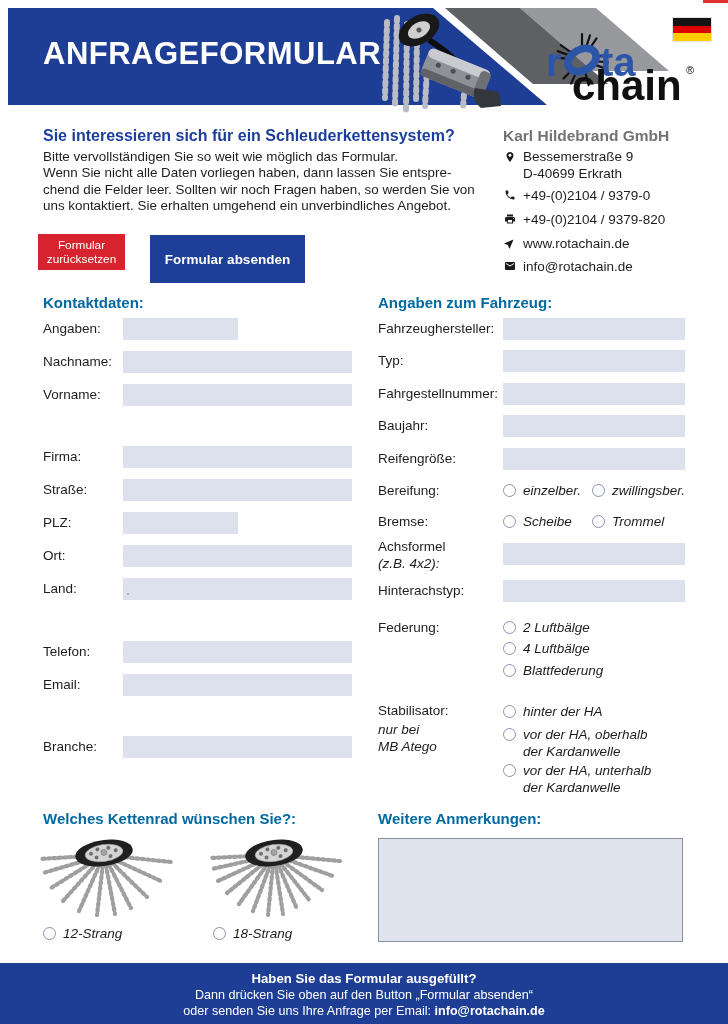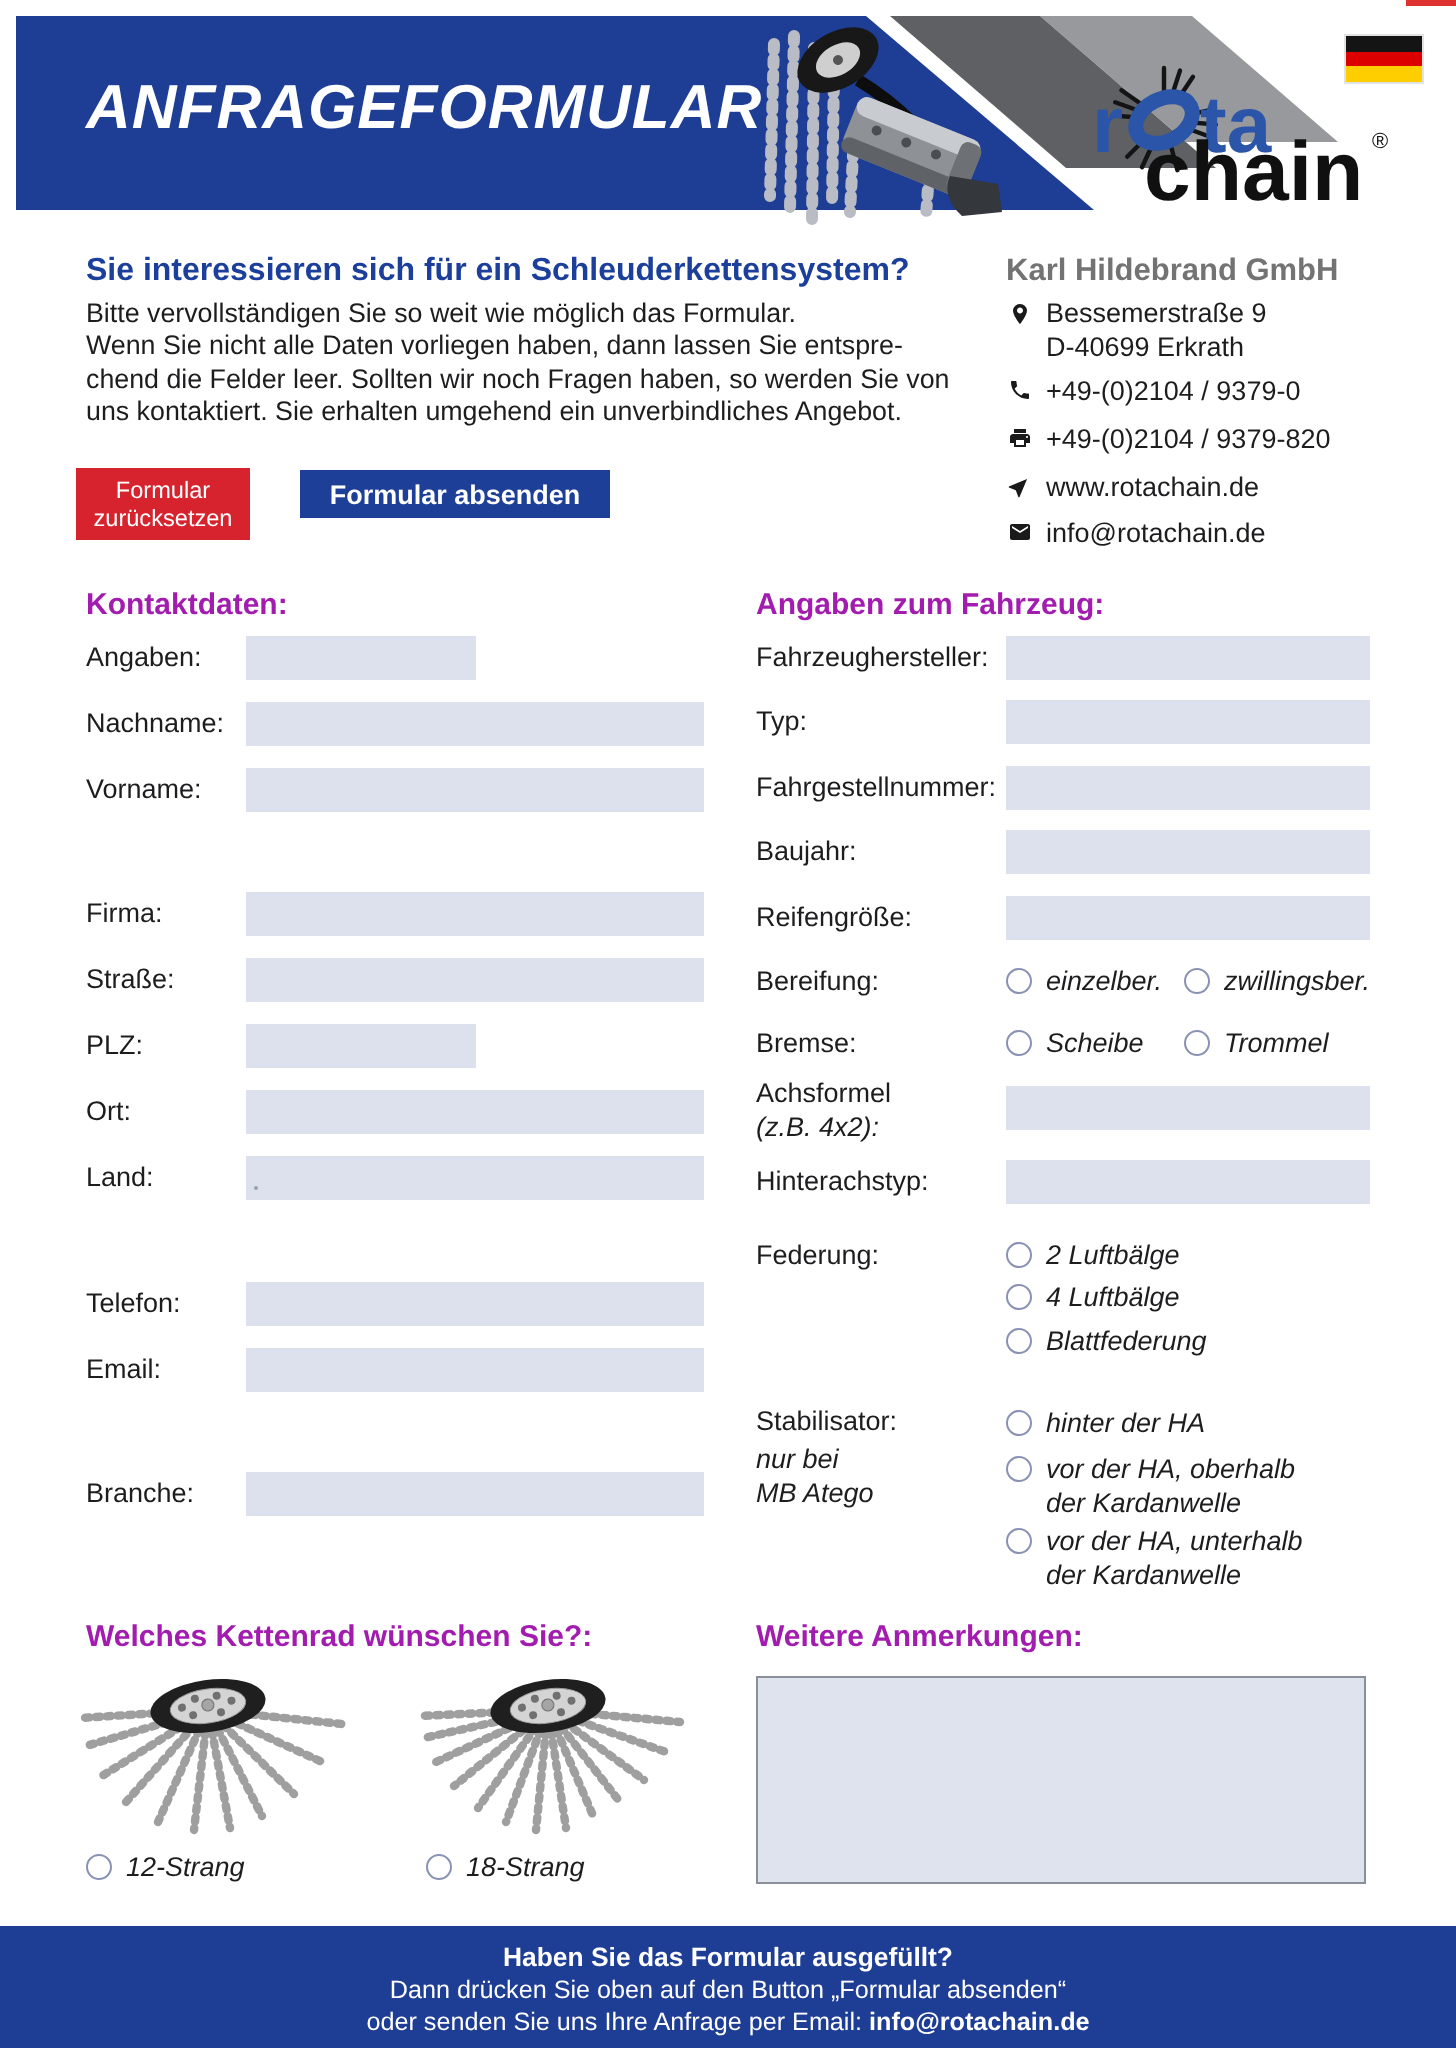--- a/index.html
+++ b/index.html
@@ -6,38 +6,38 @@
   body{width:728px;height:1024px;background:#ffffff;position:relative;overflow:hidden;
        font-family:"Liberation Sans","DejaVu Sans",sans-serif;color:#1d1d1f;
        -webkit-font-smoothing:antialiased;}
   .abs{position:absolute;}
   
   .banner{left:8px;top:8px;width:712px;height:97px;}
   .banner .layer{position:absolute;inset:0;}
   .stripe-light{background:#97999c;clip-path:polygon(512px 0,588px 0,661px 63px,585px 63px);}
   .stripe-dark{background:#5e6063;clip-path:polygon(437px 0,512px 0,600px 76px,525px 76px);}
   .banner-blue{background:#1e3d94;clip-path:polygon(0 0,425px 0,539px 100%,0 100%);}
-  .page-title{position:absolute;left:35px;top:28px;color:#fff;font-size:31px;font-weight:bold;letter-spacing:.5px;white-space:nowrap;font-style:italic;}
+  .page-title{position:absolute;left:35px;top:28px;color:#fff;font-size:31px;font-weight:bold;letter-spacing:.5px;white-space:nowrap;}
   .flag{left:672px;top:17px;width:40px;height:25px;border:1px solid #e2e2e2;box-sizing:border-box;}
   .flag div{height:33.33%;}
   .red-sliver{left:703px;top:0;width:25px;height:3px;background:#e03131;}
   
   .intro-heading{left:43px;top:127px;font-size:16px;font-weight:bold;color:#1c3f9c;white-space:nowrap;}
   .intro-body{left:43px;top:149px;width:440px;font-size:13.4px;line-height:16.4px;}
   .preline{white-space:pre-line;}
   
   .company-name{left:503px;top:127px;font-size:15.5px;font-weight:bold;color:#737373;white-space:nowrap;}
   .cline{display:flex;align-items:flex-start;gap:7px;font-size:13.5px;white-space:nowrap;}
   .cline svg{flex:0 0 auto;margin-top:1px;}
   
   .btn{border:0;color:#fff;cursor:pointer;font-family:inherit;}
   .btn-reset{left:38px;top:234px;width:87px;height:36px;background:#d6232e;font-size:11.8px;line-height:14px;}
-  .btn-submit{left:150px;top:235px;width:155px;height:24px;background:#1e3f97;font-weight:bold;font-size:13.5px;}
-  
-  .sec-heading{font-size:15px;font-weight:bold;color:#a21caf;white-space:nowrap;}
+  .btn-submit{left:150px;top:235px;width:155px;height:48px;background:#1e3f97;font-weight:bold;font-size:13.5px;}
+  
+  .sec-heading{font-size:15px;font-weight:bold;color:#0369a1;white-space:nowrap;}
   .flabel{font-size:13.5px;line-height:22px;white-space:nowrap;}
   .ffield{height:22px;background:#dde1ee;border:0;outline:none;font-size:13px;padding:0 5px;box-sizing:border-box;font-family:inherit;}
   .lfield{left:123px;width:229px;}
   .rfield{left:503px;width:182px;}
   .short{width:115px;}
   .ital{font-style:italic;}
   .radio-opt{display:flex;align-items:flex-start;gap:7px;font-style:italic;}
   .radio{width:13px;height:13px;border:1.5px solid #8992b4;border-radius:50%;background:#fff;box-sizing:border-box;flex:0 0 auto;margin-top:1px;cursor:pointer;}
   .rlabel{font-size:13.5px;line-height:16.5px;}
   .note{font-size:13.5px;line-height:17px;}

